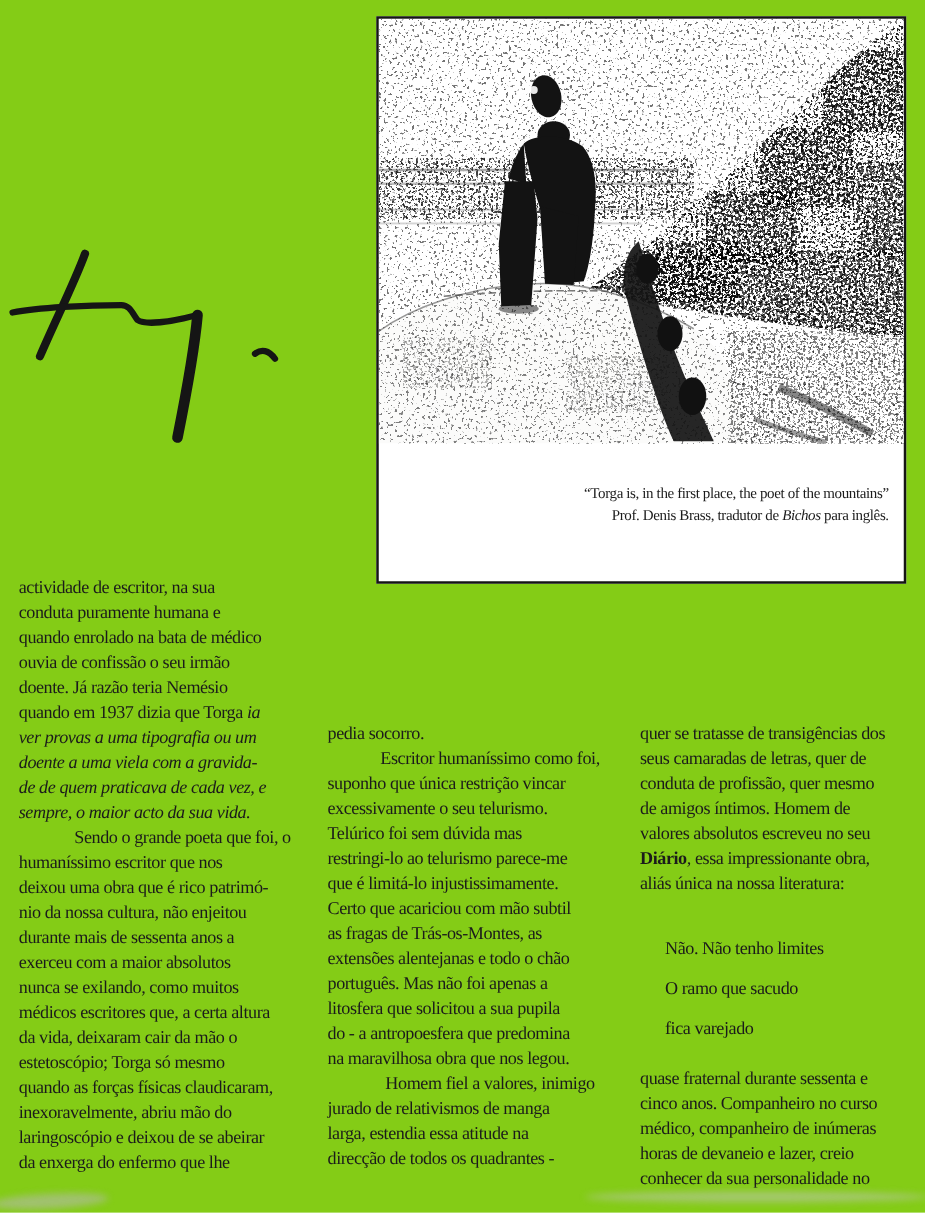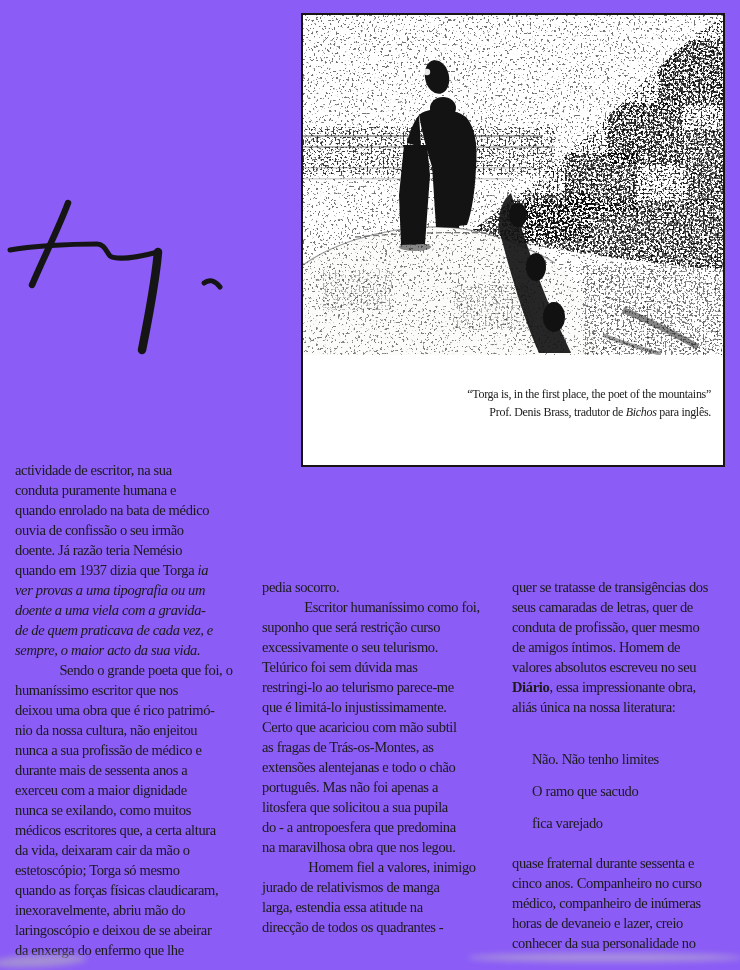--- a/index.html
+++ b/index.html
@@ -1,20 +1,20 @@
 <!DOCTYPE html>
 <html><head>
 <meta charset="utf-8">
 <style>
   html,body{margin:0;padding:0;}
   body{
     width:740px;height:970px;overflow:hidden;background:#ffffff;
     font-family:"Liberation Serif", serif;color:#1a1a1a;position:relative;
   }
-  .page{position:absolute;inset:0;background:#8b5cf6;}
+  .page{position:absolute;inset:0;background:#84cc16;}
 
   
   .signature{position:absolute;left:0;top:195px;width:240px;height:180px;}
 
   
   .photo-frame{
     position:absolute;left:301px;top:13px;width:420px;height:450px;
     border:2px solid #151515;background:#ffffff;
   }
   .photo{display:block;width:420px;height:340px;}
@@ -140,36 +140,35 @@
       <div class="line"><span class="rm">doente. Já razão teria Nemésio</span></div>
       <div class="line"><span class="rm">quando em 1937 dizia que Torga </span><span class="it">ia</span></div>
       <div class="line"><span class="it">ver provas a uma tipografia ou um</span></div>
       <div class="line"><span class="it">doente a uma viela com a gravida-</span></div>
       <div class="line"><span class="it">de de quem praticava de cada vez, e</span></div>
       <div class="line"><span class="it">sempre, o maior acto da sua vida.</span></div>
       <div class="line ind1"><span class="rm">Sendo o grande poeta que foi, o</span></div>
       <div class="line"><span class="rm">humaníssimo escritor que nos</span></div>
       <div class="line"><span class="rm">deixou uma obra que é rico patrimó-</span></div>
       <div class="line"><span class="rm">nio da nossa cultura, não enjeitou</span></div>
-      <div class="line"><span class="rm">nunca a sua profissão de médico e</span></div>
       <div class="line"><span class="rm">durante mais de sessenta anos a</span></div>
-      <div class="line"><span class="rm">exerceu com a maior dignidade</span></div>
+      <div class="line"><span class="rm">exerceu com a maior absolutos</span></div>
       <div class="line"><span class="rm">nunca se exilando, como muitos</span></div>
       <div class="line"><span class="rm">médicos escritores que, a certa altura</span></div>
       <div class="line"><span class="rm">da vida, deixaram cair da mão o</span></div>
       <div class="line"><span class="rm">estetoscópio; Torga só mesmo</span></div>
       <div class="line"><span class="rm">quando as forças físicas claudicaram,</span></div>
       <div class="line"><span class="rm">inexoravelmente, abriu mão do</span></div>
       <div class="line"><span class="rm">laringoscópio e deixou de se abeirar</span></div>
       <div class="line"><span class="rm">da enxerga do enfermo que lhe</span></div>
     </div>
   <div class="col col2">
       <div class="line"><span class="rm">pedia socorro.</span></div>
       <div class="line ind1"><span class="rm">Escritor humaníssimo como foi,</span></div>
-      <div class="line"><span class="rm">suponho que será restrição curso</span></div>
+      <div class="line"><span class="rm">suponho que única restrição vincar</span></div>
       <div class="line"><span class="rm">excessivamente o seu telurismo.</span></div>
       <div class="line"><span class="rm">Telúrico foi sem dúvida mas</span></div>
       <div class="line"><span class="rm">restringi-lo ao telurismo parece-me</span></div>
       <div class="line"><span class="rm">que é limitá-lo injustissimamente.</span></div>
       <div class="line"><span class="rm">Certo que acariciou com mão subtil</span></div>
       <div class="line"><span class="rm">as fragas de Trás-os-Montes, as</span></div>
       <div class="line"><span class="rm">extensões alentejanas e todo o chão</span></div>
       <div class="line"><span class="rm">português. Mas não foi apenas a</span></div>
       <div class="line"><span class="rm">litosfera que solicitou a sua pupila</span></div>
       <div class="line"><span class="rm">do - a antropoesfera que predomina</span></div>

